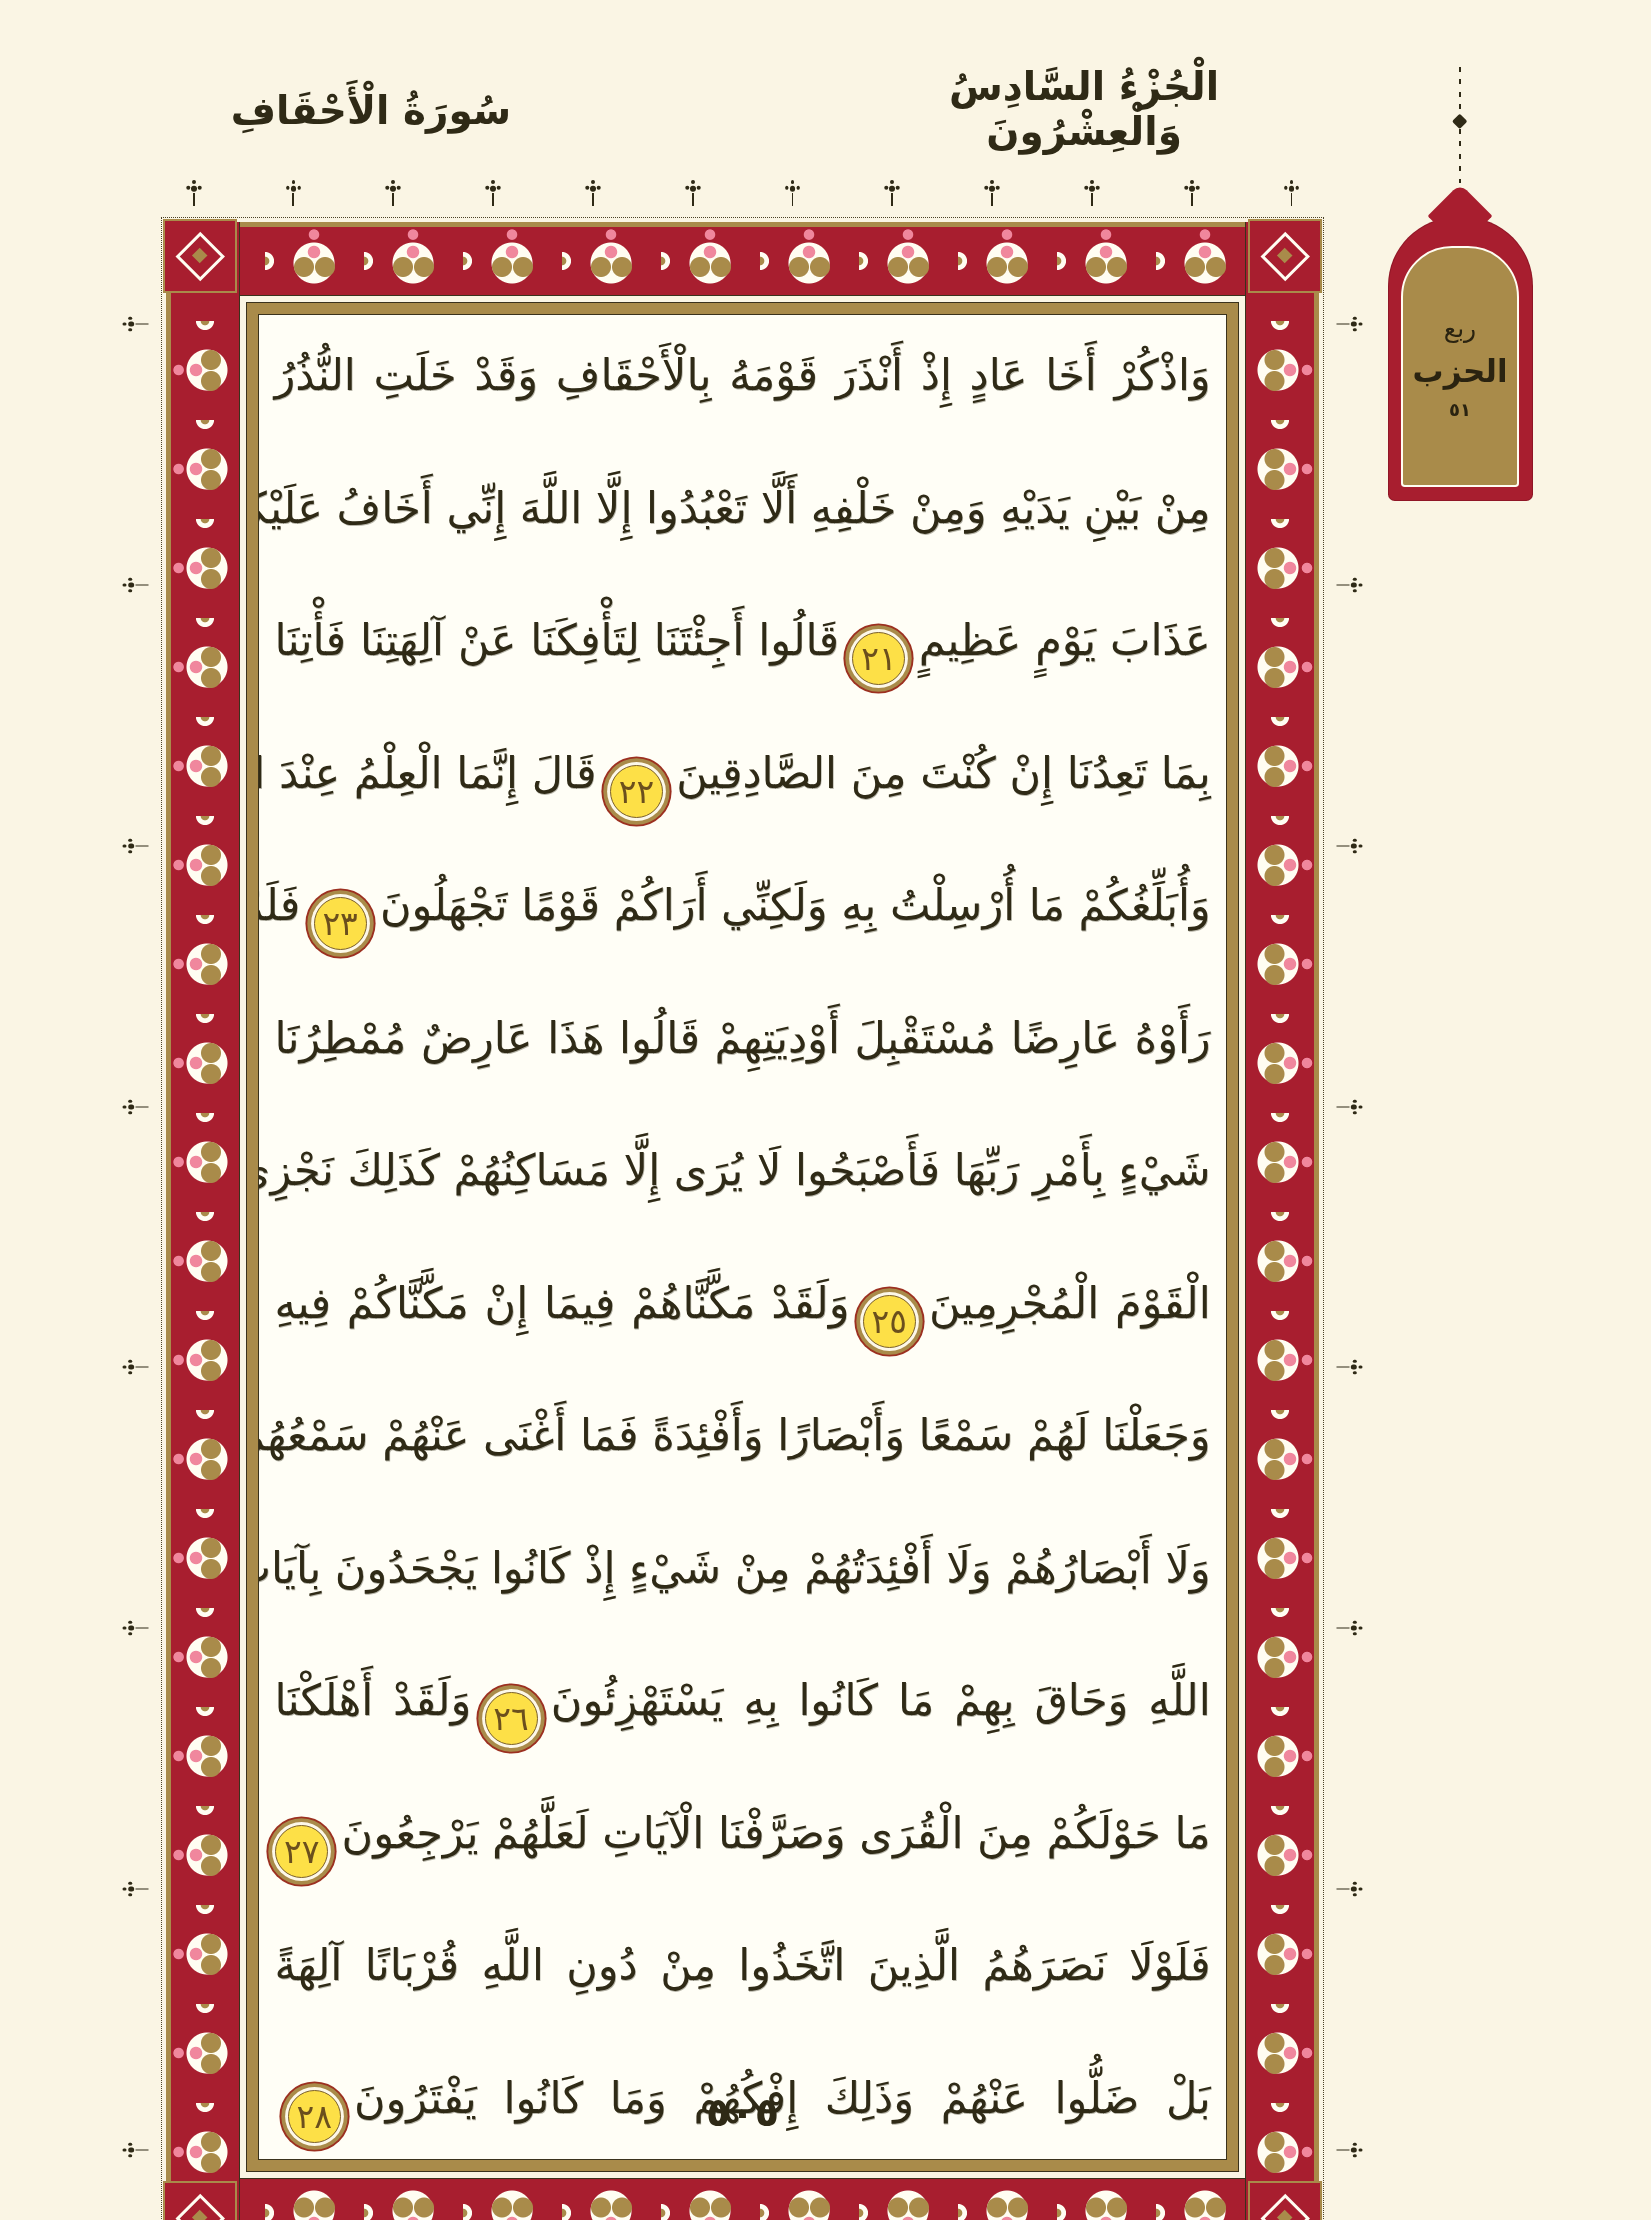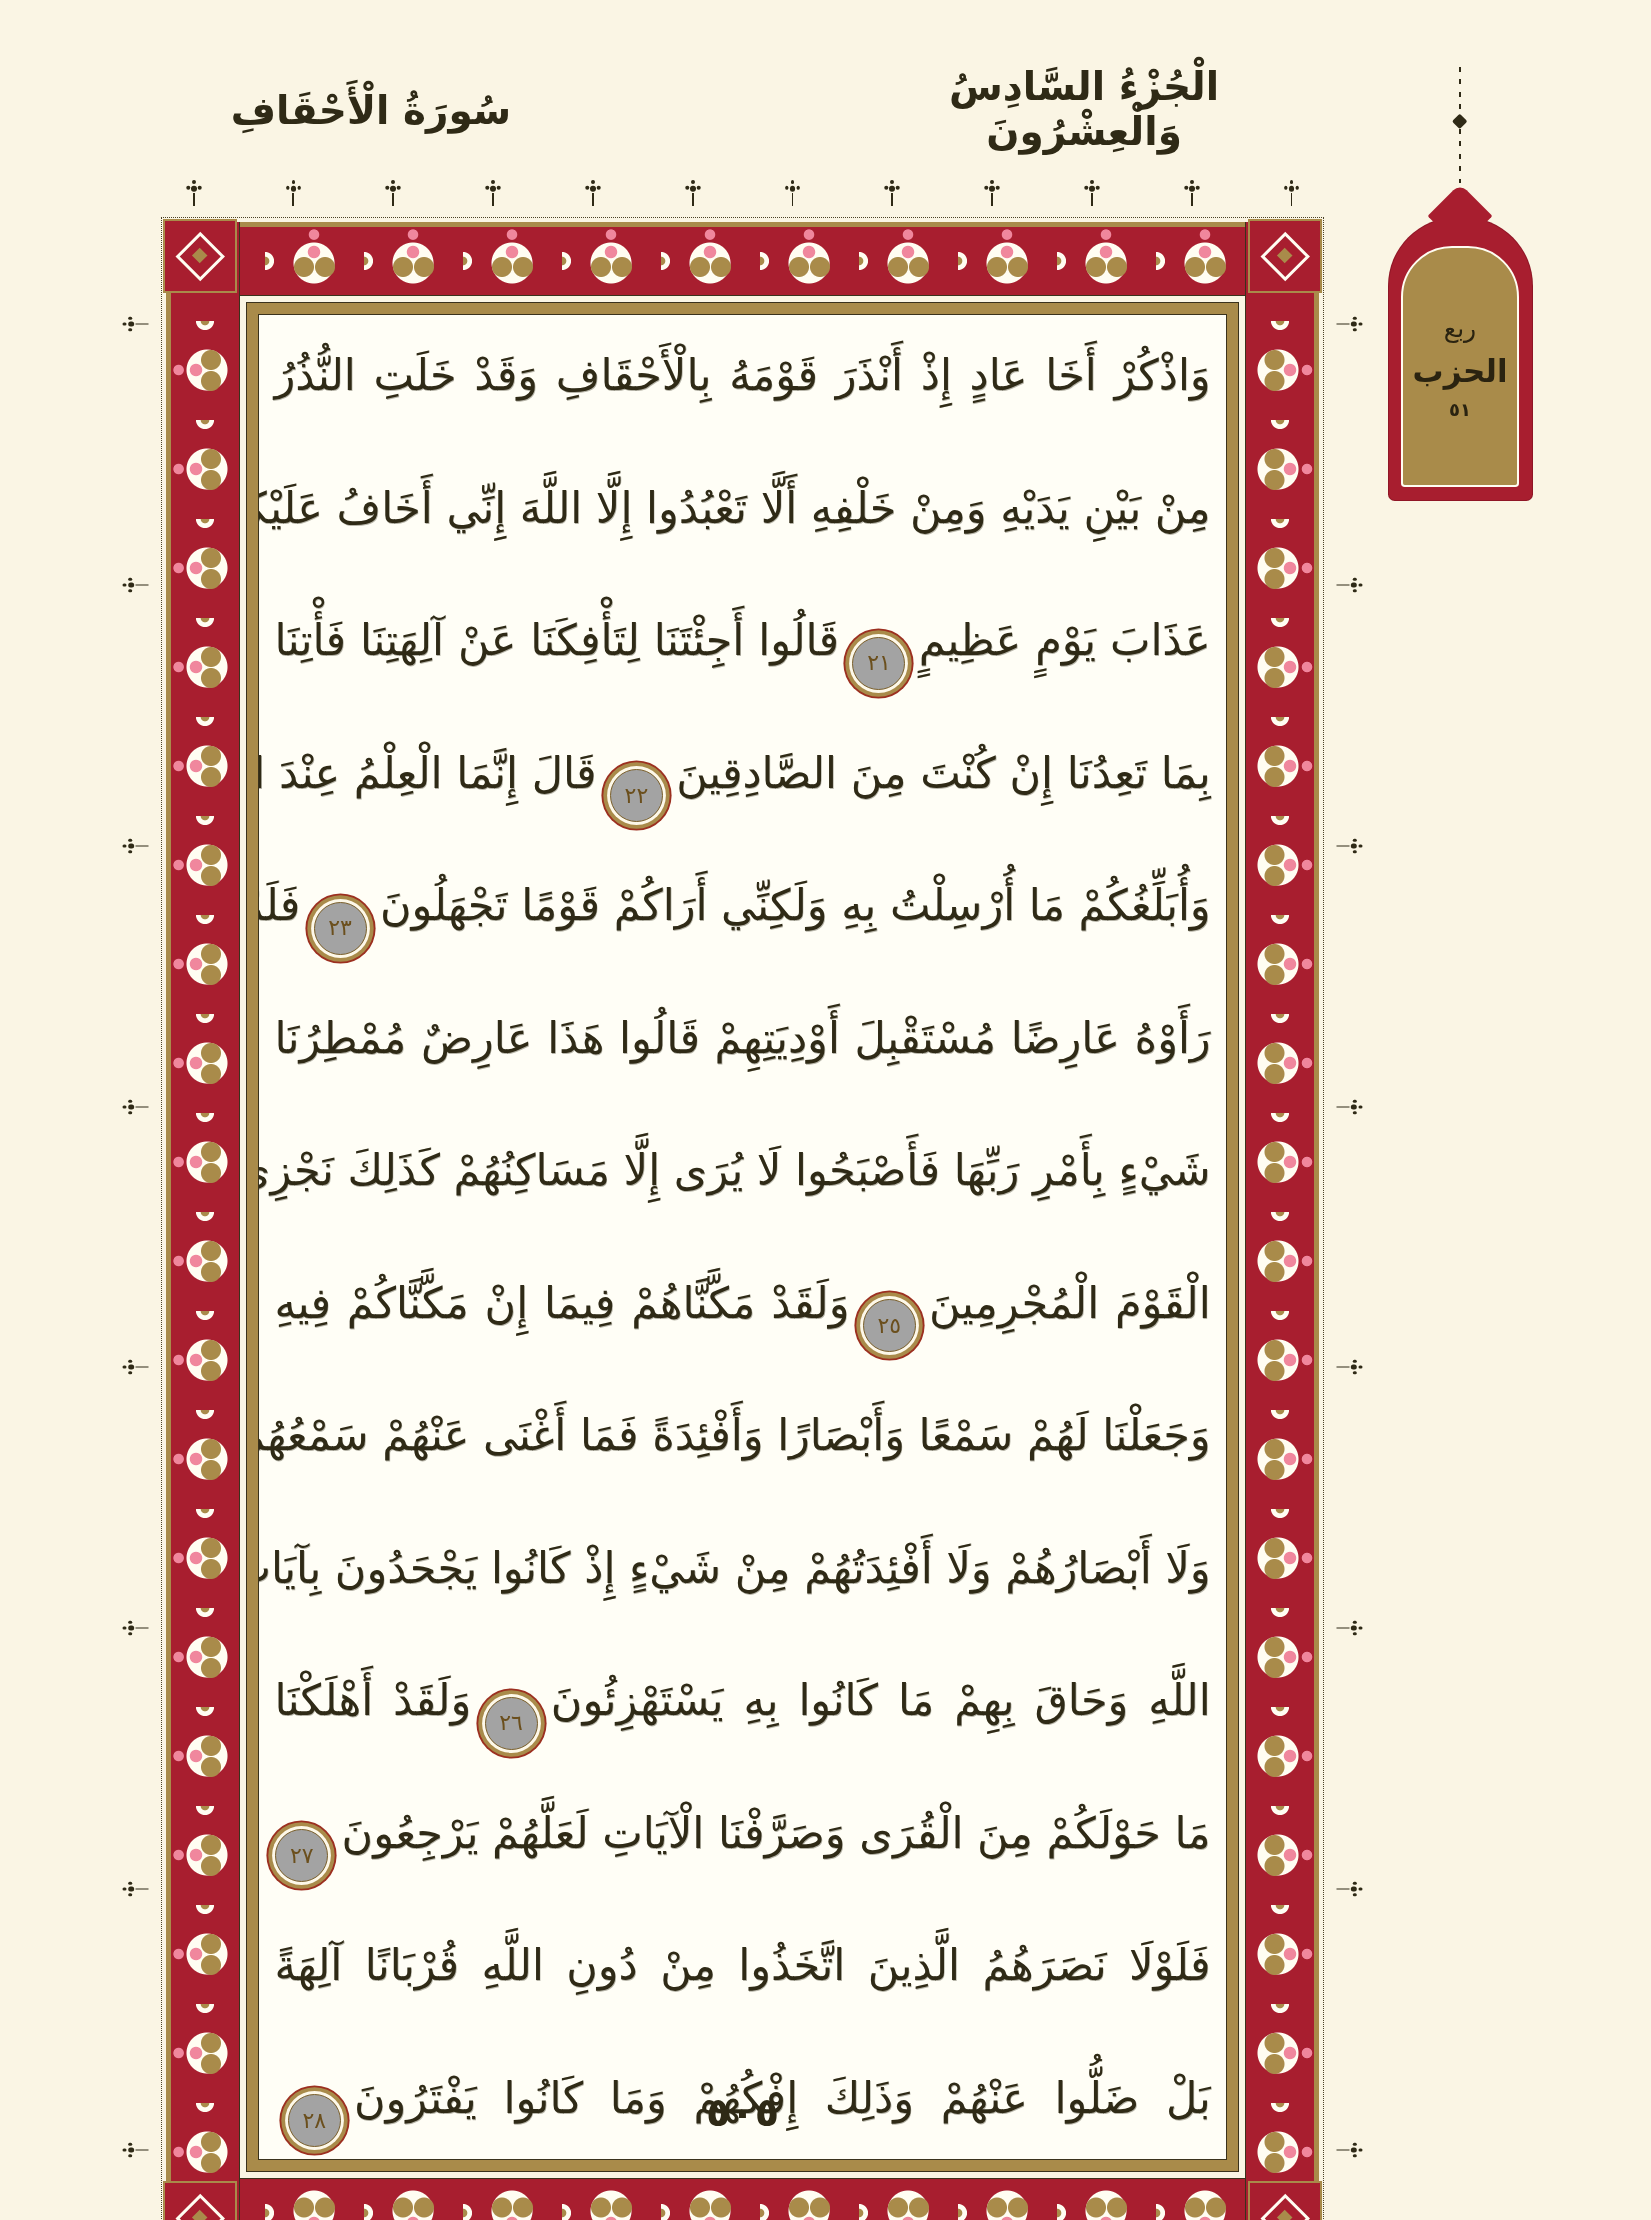--- a/index.html
+++ b/index.html
@@ -102,23 +102,23 @@
   .paper{width:100%;height:100%;box-sizing:border-box;border:1.9px solid #3a321c;
     background:var(--paper);padding:7.6px 15px;overflow:hidden;}
 
   
   .qlines{height:100%;display:flex;flex-direction:column;justify-content:space-between;}
   .qline{direction:rtl;text-align:justify;text-align-last:justify;
     font-size:43px;line-height:105px;height:105px;white-space:nowrap;
     color:var(--ink);text-shadow:0.6px 0.6px 0 rgba(47,42,22,0.35);}
   .ayah{display:inline-flex;align-items:center;justify-content:center;
     width:51px;height:51px;border-radius:50%;vertical-align:-15px;
-    background:#a3a3a3;border:1.9px solid var(--gold-dark);
+    background:#fde047;border:1.9px solid var(--gold-dark);
     box-shadow:0 0 0 2.9px #fdf8e9,0 0 0 6.7px var(--gold),0 0 0 8.6px #9c3020;
-    font-size:22px;line-height:1;color:#6b4f1d;margin:0 13.3px;
+    font-size:33px;line-height:1;color:#6b4f1d;margin:0 13.3px;
     text-shadow:none;}
 
   
   .orn-row{position:absolute;display:flex;justify-content:space-between;pointer-events:none;}
   .orn-top{left:19px;right:19px;top:-44px;}
   .orn-bottom{left:42px;right:42px;bottom:-63px;}
   .orn-col{position:absolute;display:flex;flex-direction:column;justify-content:space-between;pointer-events:none;}
   .orn-left{left:-38px;top:86px;bottom:86px;}
   .orn-right{right:-38px;top:86px;bottom:86px;}
 

